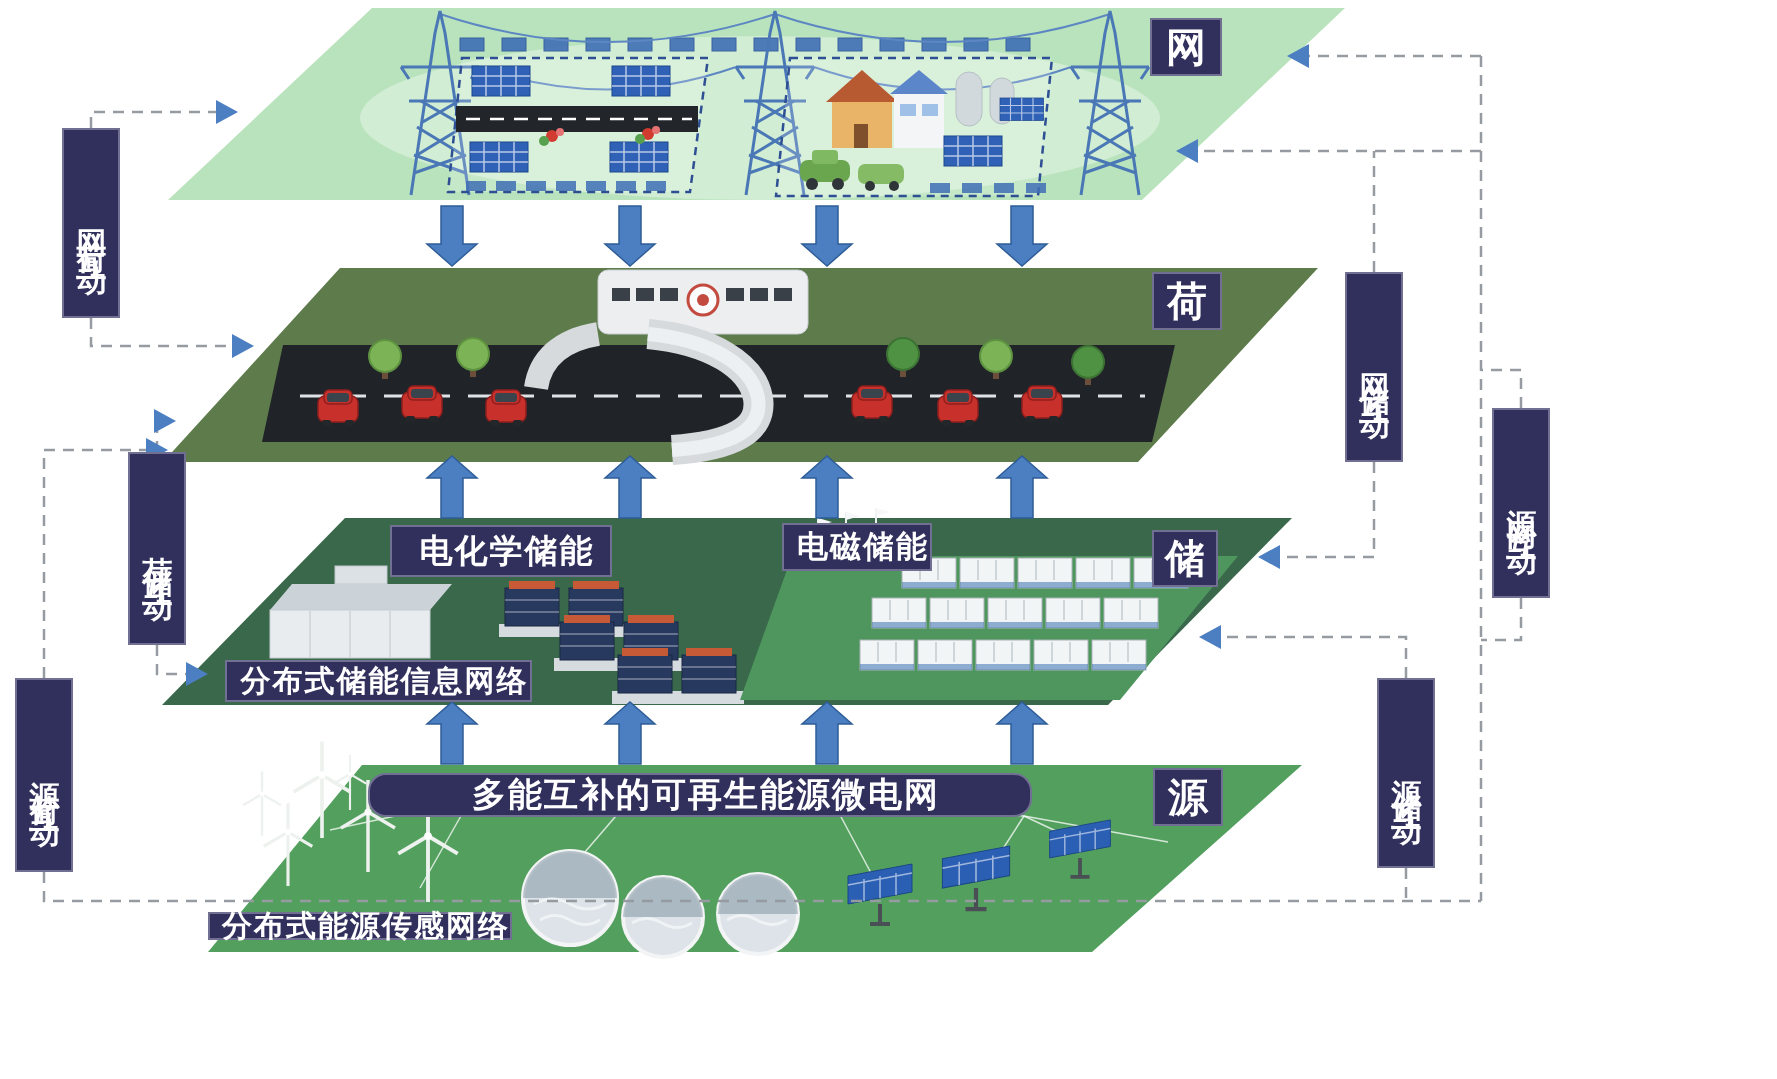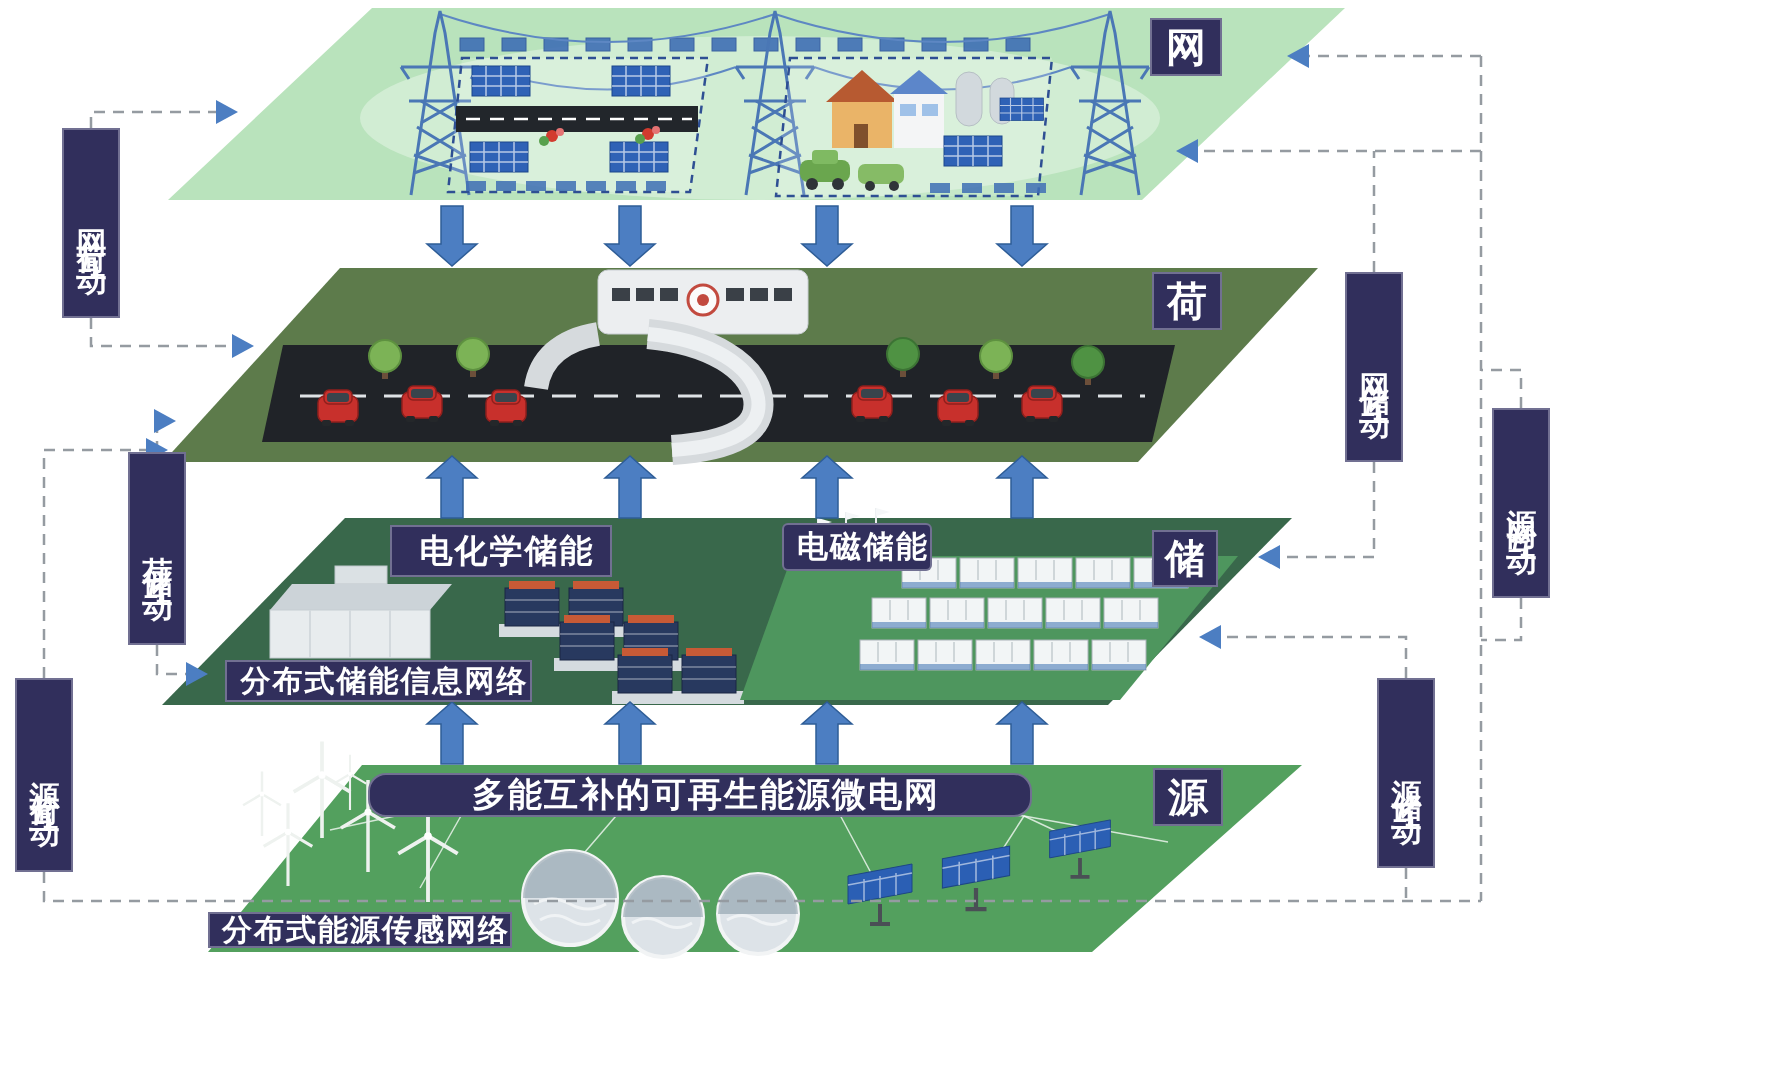--- a/index.html
+++ b/index.html
@@ -9,21 +9,21 @@
   svg.scene{position:absolute;left:0;top:0;}
   .nbox{position:absolute;background:#312f5c;color:#ffffff;display:flex;
         align-items:center;justify-content:center;font-weight:bold;
         box-sizing:border-box;border:2px solid rgba(235,235,245,.35);z-index:5;}
   .tag{font-size:40px;}
   .vbox{writing-mode:vertical-rl;text-orientation:upright;font-size:30px;
         letter-spacing:12px;padding-top:14px;}
   .hlabel{font-size:30px;letter-spacing:2px;white-space:nowrap;padding-left:12px;}
   #lbl-microgrid{font-size:34px;}
   #lbl-electrochem{font-size:33px;}
-  #lbl-electromag{font-size:31px;border-radius:6px;}
+  #lbl-electromag{font-size:31px;}
 </style>
 </head>
 <body>
 
 <div class="stage">
 
 <svg class="scene" width="1777" height="1079" viewBox="0 0 1777 1079">
   <defs>
     <g id="tower" stroke="#4a77b5" stroke-width="3" fill="none">
       <path d="M16,190 L40,28 M74,190 L50,28 M40,28 L45,6 L50,28"></path>
@@ -338,15 +338,15 @@
 <div class="nbox vbox" style="left:128px;top:452px;width:58px;height:193px;">荷储互动</div>
 <div class="nbox vbox" style="left:15px;top:678px;width:58px;height:194px;">源荷互动</div>
 <div class="nbox vbox" style="left:1345px;top:272px;width:58px;height:190px;">网储互动</div>
 <div class="nbox vbox" style="left:1492px;top:408px;width:58px;height:190px;">源网互动</div>
 <div class="nbox vbox" style="left:1377px;top:678px;width:58px;height:190px;">源储互动</div>
 
 <div class="nbox hlabel" id="lbl-electrochem" style="left:390px;top:525px;width:222px;height:52px;">电化学储能</div>
 <div class="nbox hlabel" id="lbl-electromag" style="left:782px;top:523px;width:150px;height:48px;">电磁储能</div>
 <div class="nbox hlabel" style="left:225px;top:660px;width:307px;height:42px;">分布式储能信息网络</div>
 <div class="nbox hlabel" id="lbl-microgrid" style="left:368px;top:773px;width:664px;height:44px;border-radius:18px;">多能互补的可再生能源微电网</div>
-<div class="nbox hlabel" style="left:208px;top:912px;width:304px;height:36px;">分布式能源传感网络</div>
+<div class="nbox hlabel" style="left:208px;top:912px;width:304px;height:28px;">分布式能源传感网络</div>
 
 </div>
 
 </body></html>

